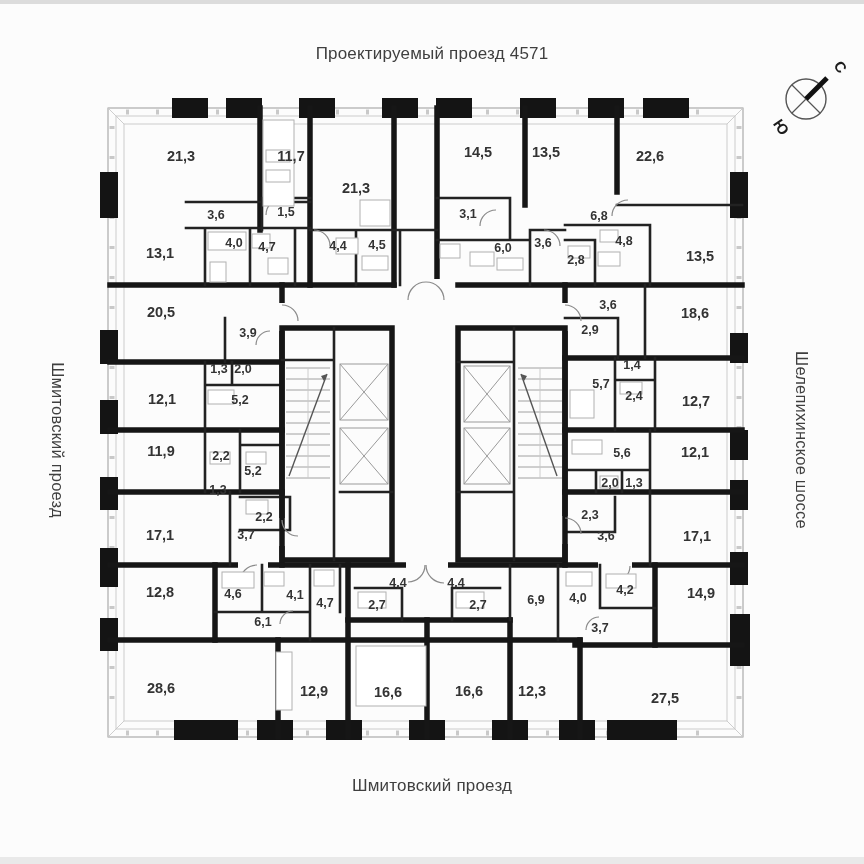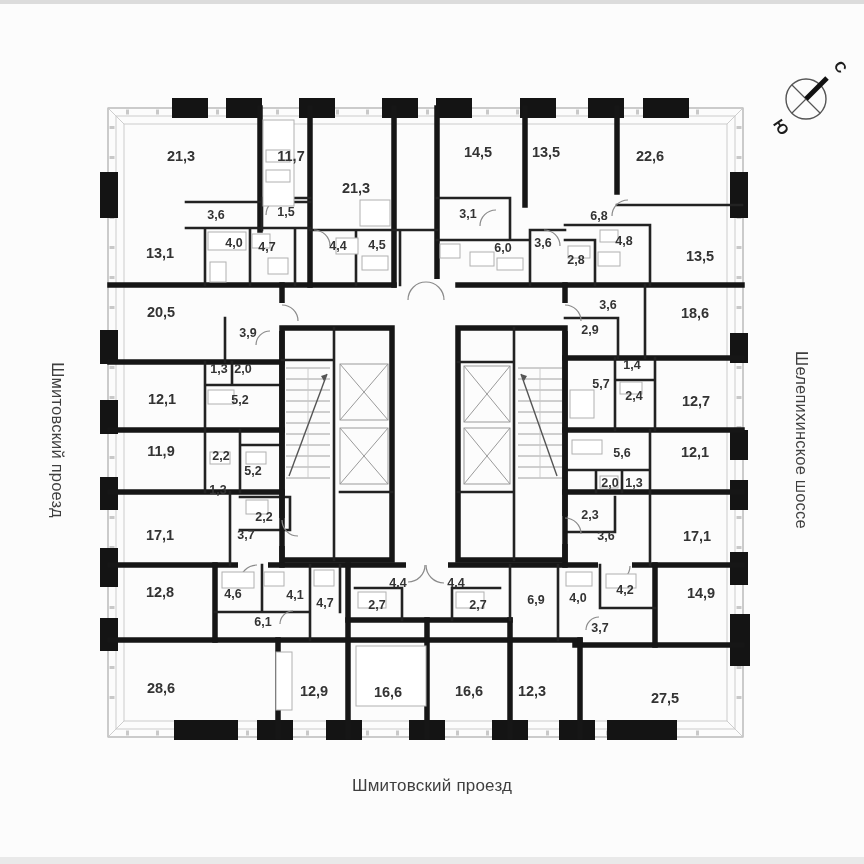--- a/index.html
+++ b/index.html
@@ -27,20 +27,21 @@
   .col{fill:#141414;}
   .gap{fill:#fcfcfc;}
 </style>
 </head>
 <body>
 
 <div class="canvas">
   <div class="edge-top"></div>
   <div class="edge-bottom"></div>
 
+  <div class="street street-top">Проектируемый проезд 4571</div>
   <div class="street street-left">Шмитовский проезд</div>
   <div class="street street-right">Шелепихинское шоссе</div>
   <div class="street street-bottom">Шмитовский проезд</div>
 
   <svg width="864" height="864" viewBox="0 0 864 864">
 
     <g>
       <rect x="108" y="108" width="635" height="629" class="thin"></rect>
       <rect x="116" y="116" width="619" height="613" class="thin-lt"></rect>
       <rect x="124" y="124" width="603" height="597" class="thin-lt"></rect>

